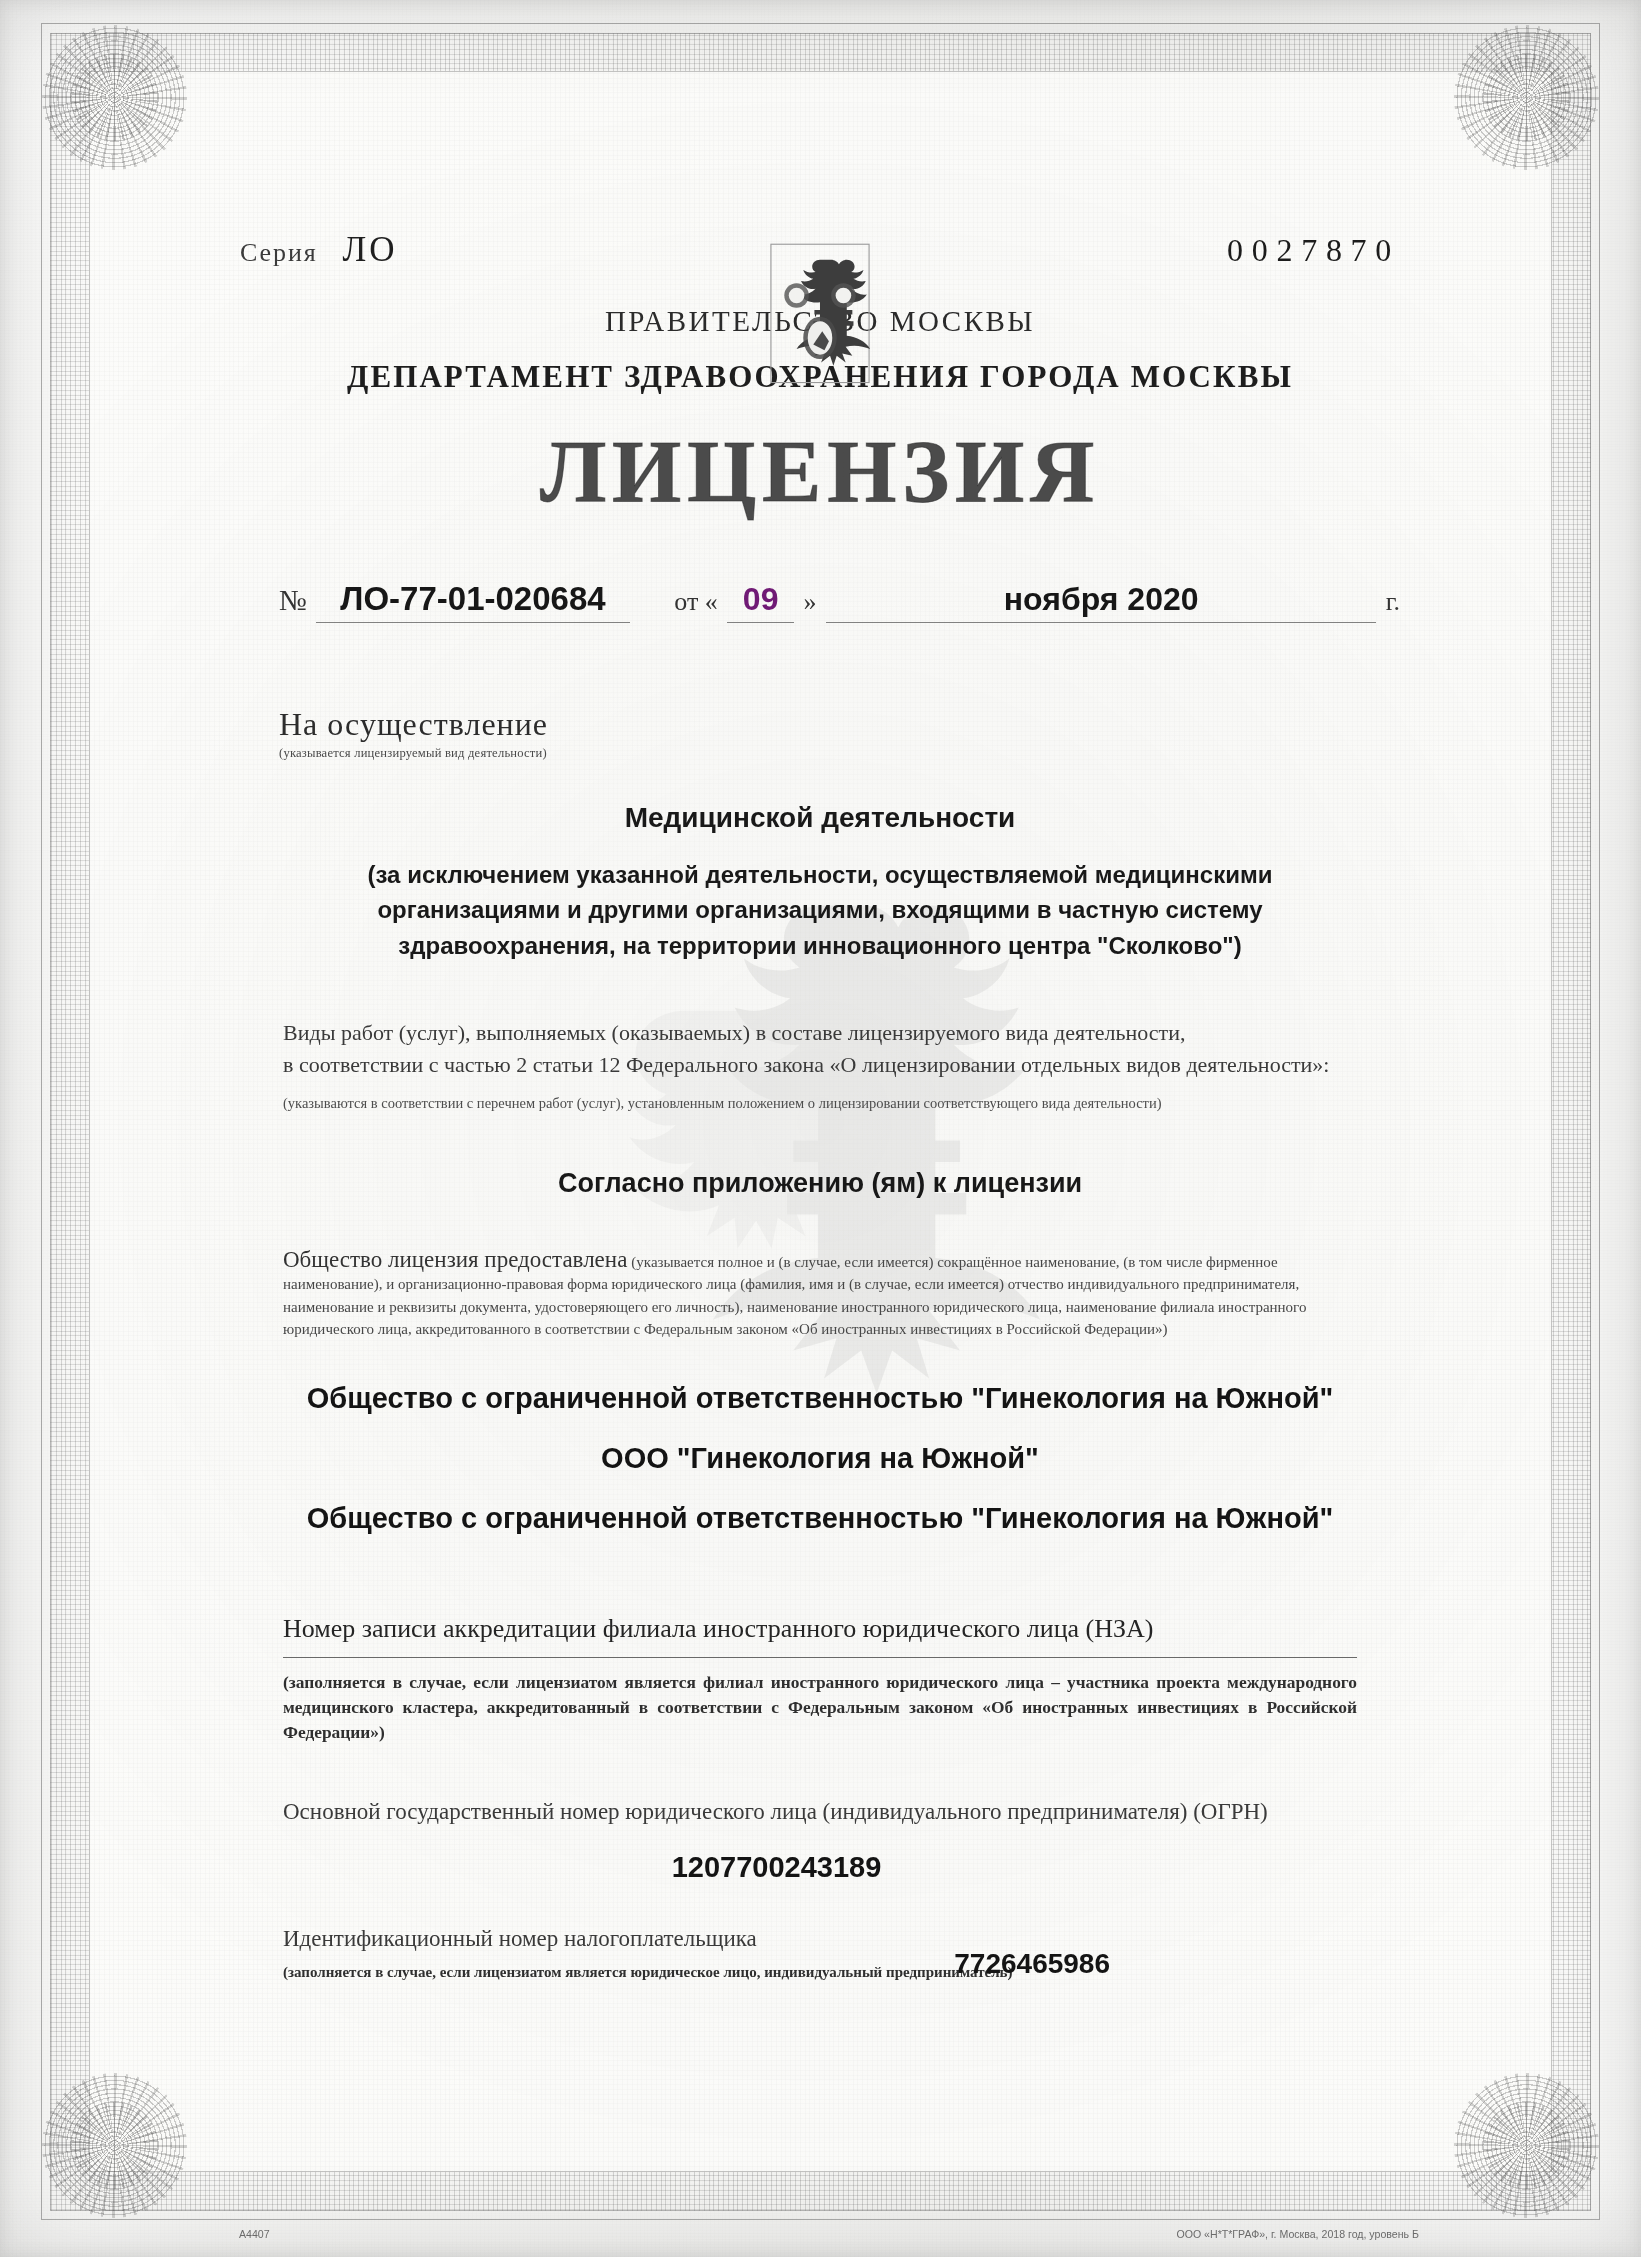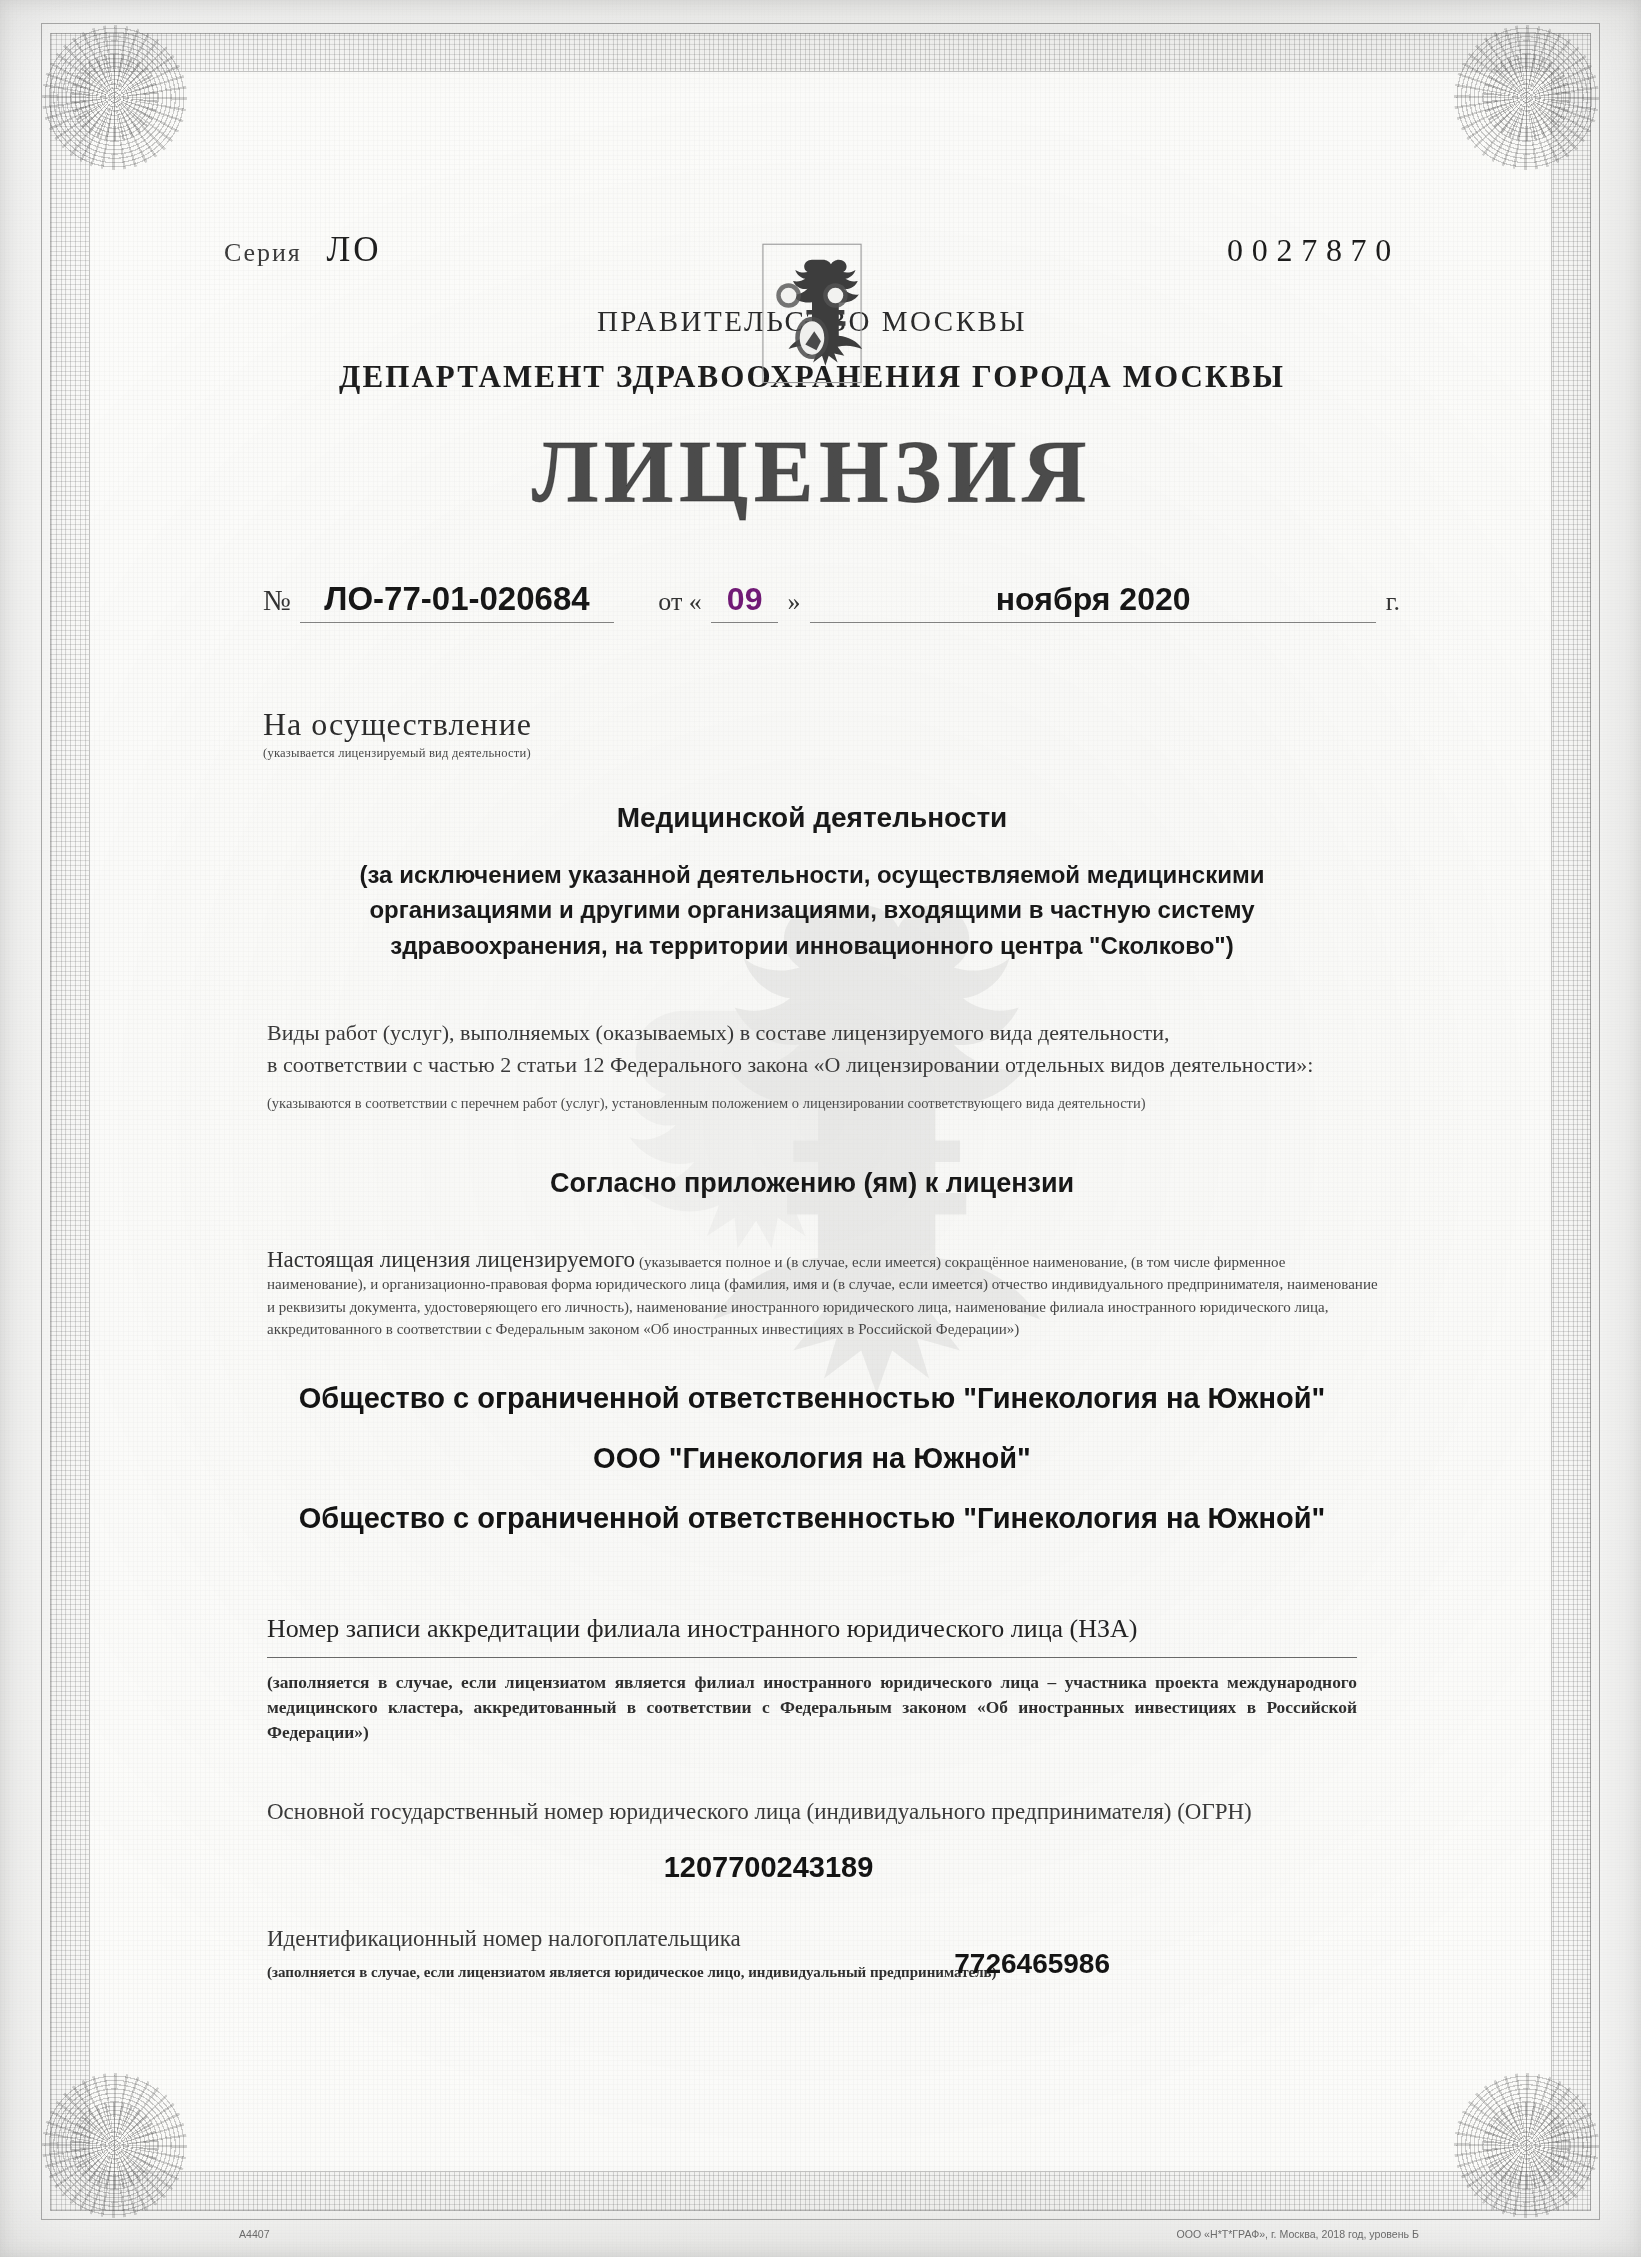--- a/index.html
+++ b/index.html
@@ -92,21 +92,21 @@
     top: 850px;
     transform: translateX(-50%);
     width: 618px;
     opacity: 0.085;
     pointer-events: none;
   }
 
   
   .content {
     position: absolute;
-    left: 224px;
+    left: 240px;
     right: 241px;
     top: 116px;
   }
 
   .serial-row {
     display: flex;
     align-items: baseline;
     justify-content: space-between;
     margin-top: 114px;
   }
@@ -430,21 +430,21 @@
 
   <div class="works-block">
     <div class="works-line">Виды работ (услуг), выполняемых (оказываемых) в составе лицензируемого вида деятельности,</div>
     <div class="works-line">в соответствии с частью 2 статьи 12 Федерального закона «О лицензировании отдельных видов деятельности»:</div>
     <div class="works-hint">(указываются в соответствии с перечнем работ (услуг), установленным положением о лицензировании соответствующего вида деятельности)</div>
   </div>
 
   <div class="attachment">Согласно приложению (ям) к лицензии</div>
 
   <div class="granted">
-    <span class="granted-lead">Настоящая лицензия лицензируемого</span>
+    <span class="granted-lead">Общество лицензия предоставлена</span>
     <span class="granted-hint">(указывается полное и (в случае, если имеется) сокращённое наименование, (в том числе фирменное наименование), и организационно-правовая форма юридического лица (фамилия, имя и (в случае, если имеется) отчество индивидуального предпринимателя, наименование и реквизиты документа, удостоверяющего его личность), наименование иностранного юридического лица, наименование филиала иностранного юридического лица, аккредитованного в соответствии с Федеральным законом «Об иностранных инвестициях в Российской Федерации»)</span>
   </div>
 
   <div class="entity-line entity-1">Общество с ограниченной ответственностью "Гинекология на Южной"</div>
   <div class="entity-line entity-2">ООО "Гинекология на Южной"</div>
   <div class="entity-line entity-3">Общество с ограниченной ответственностью "Гинекология на Южной"</div>
 
   <div class="nza-title">Номер записи аккредитации филиала иностранного юридического лица (НЗА)</div>
   <div class="nza-rule"></div>
   <div class="nza-note">(заполняется в случае, если лицензиатом является филиал иностранного юридического лица – участника проекта международного медицинского кластера, аккредитованный в соответствии с Федеральным законом «Об иностранных инвестициях в Российской Федерации»)</div>

